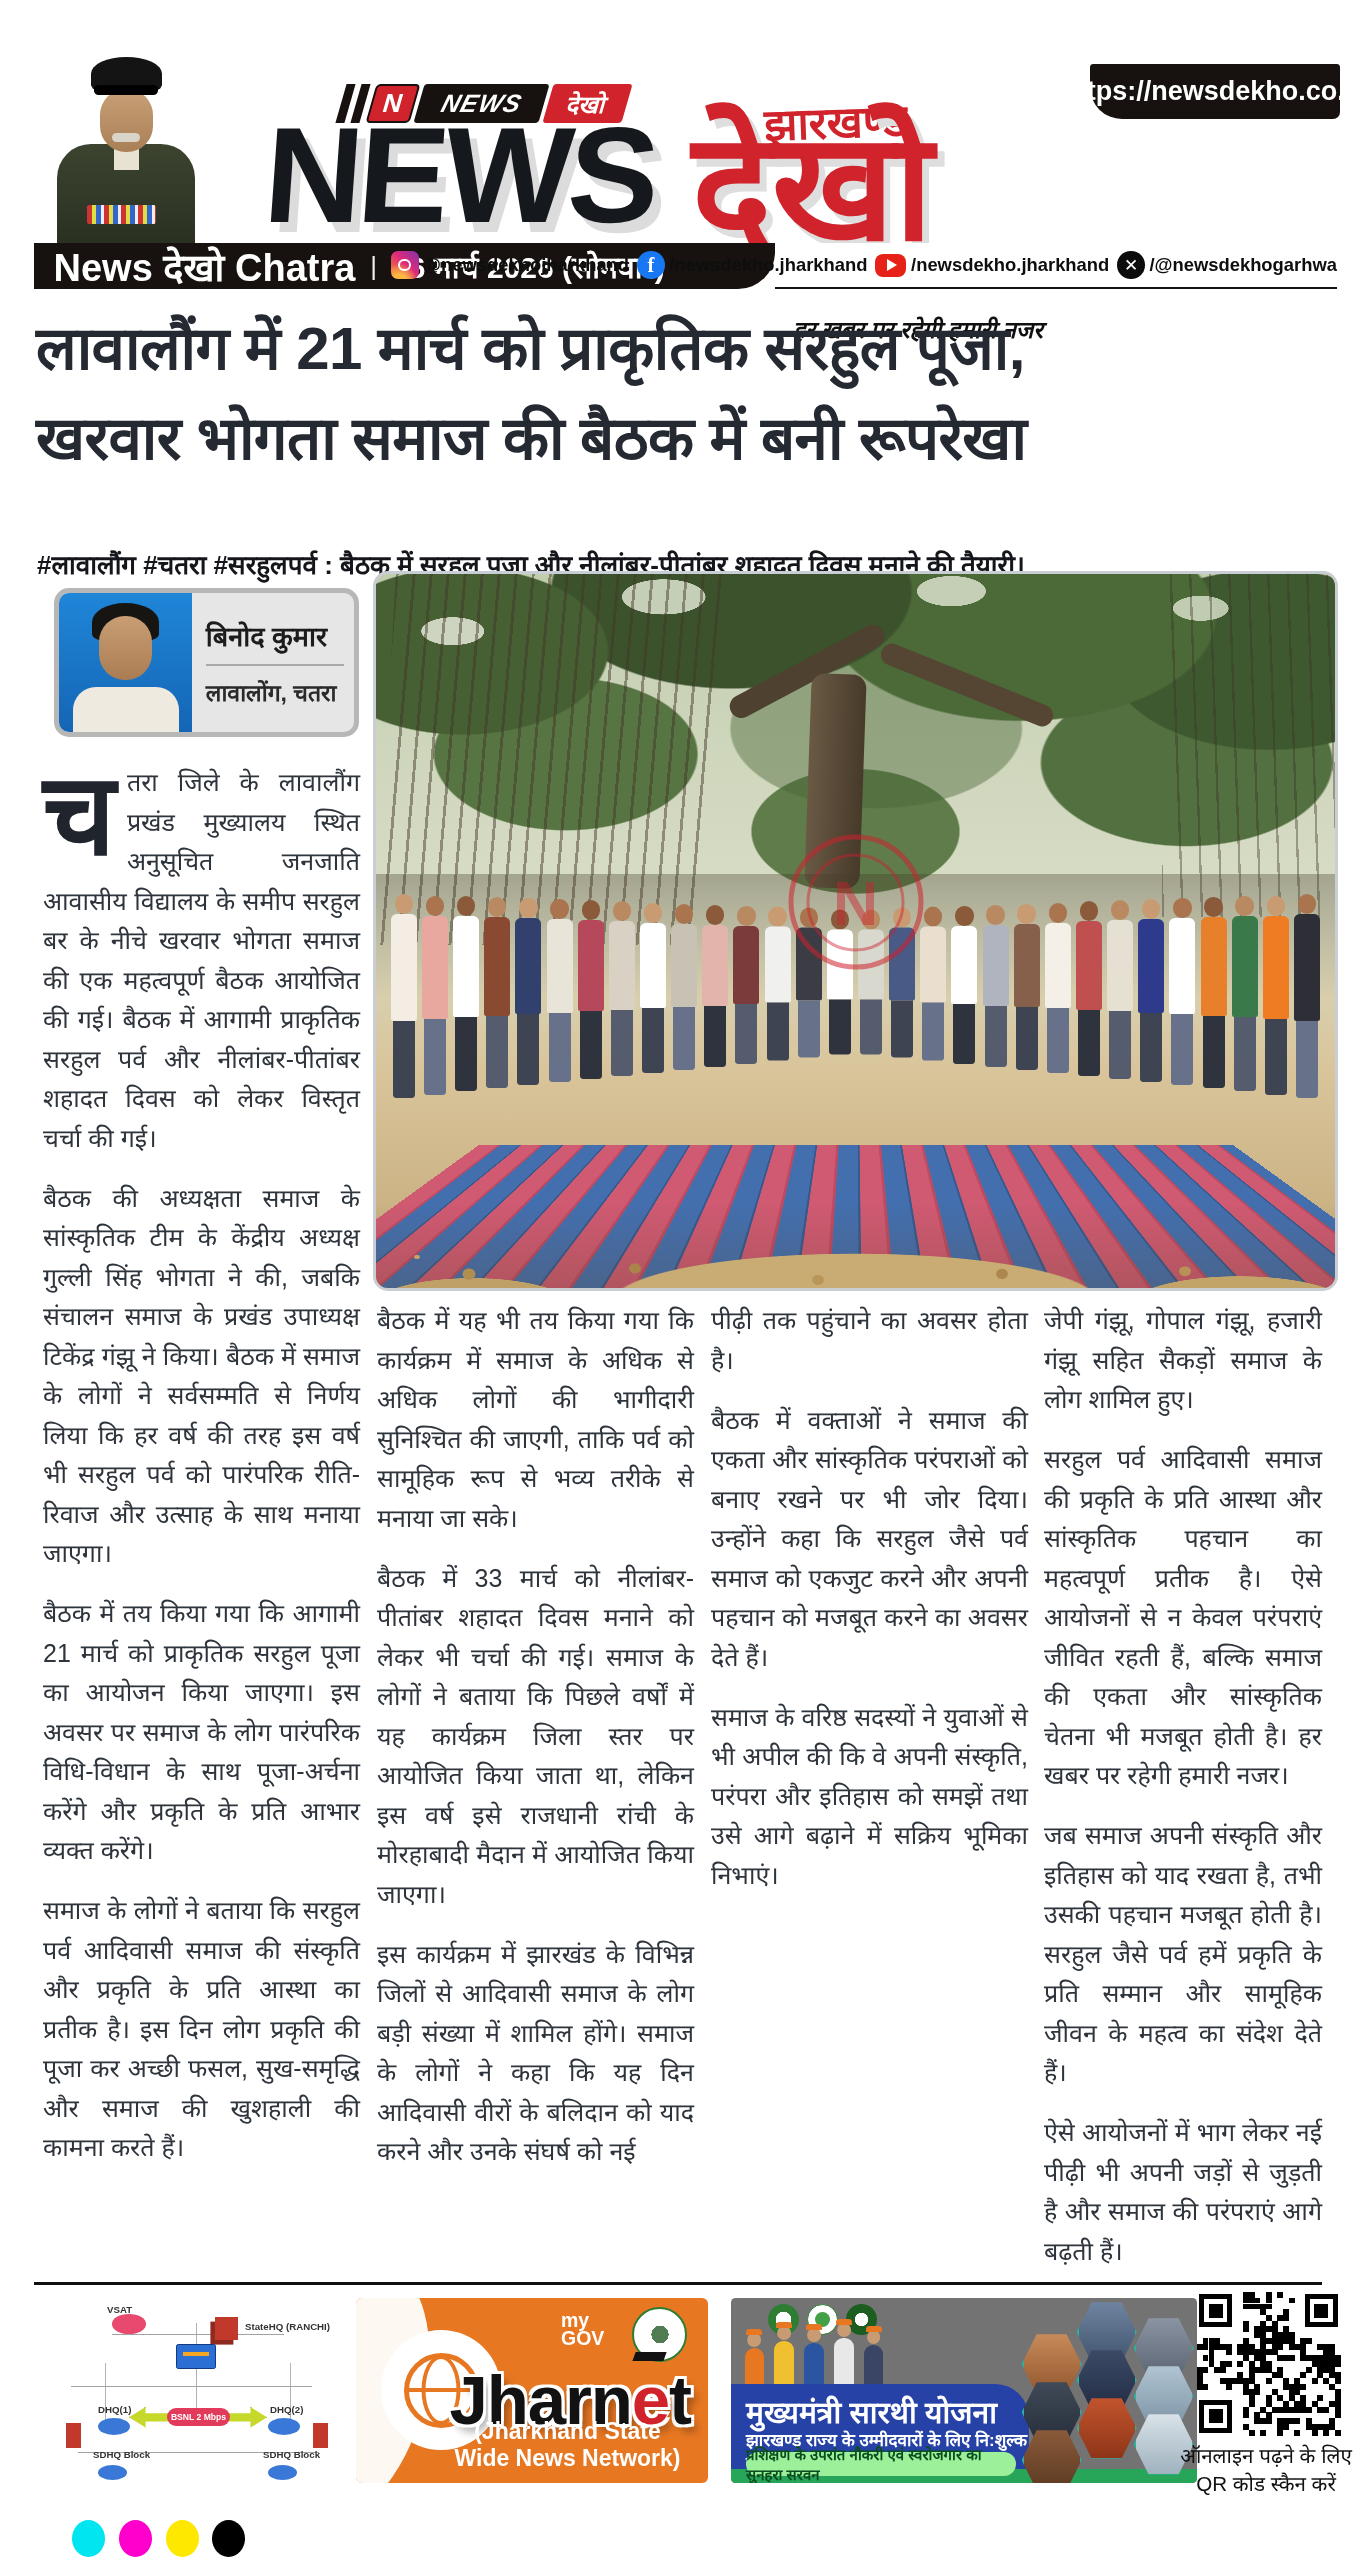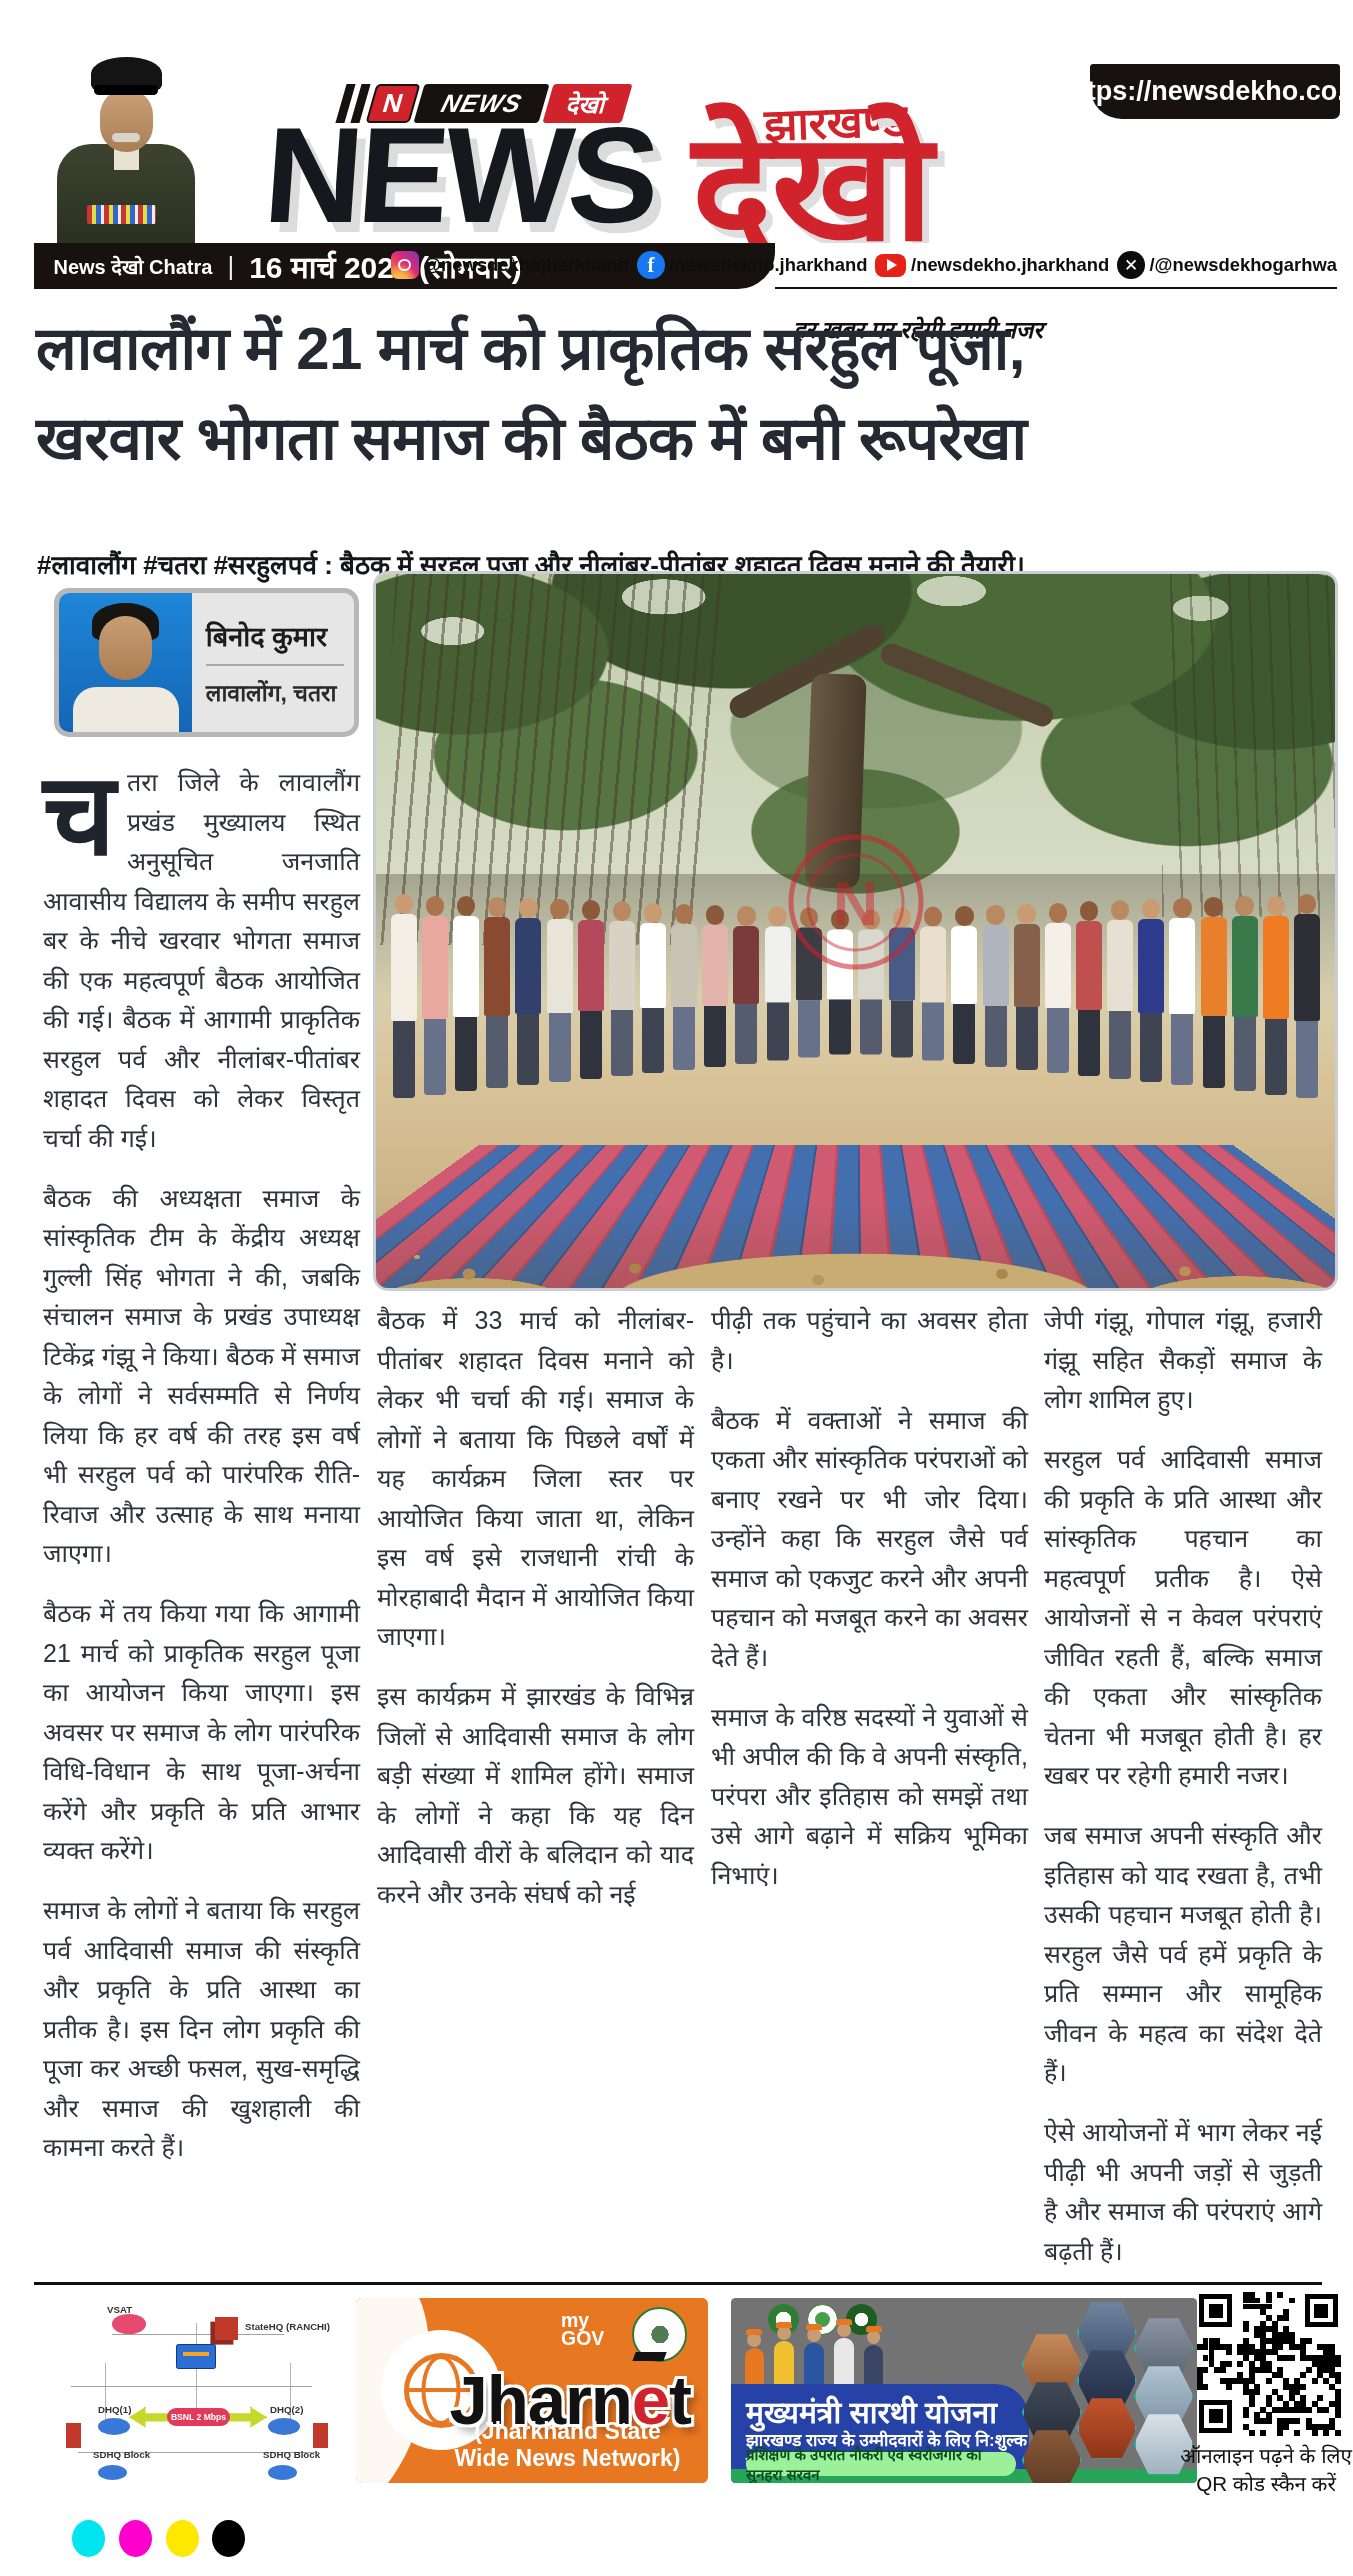--- a/index.html
+++ b/index.html
@@ -36,21 +36,21 @@
 
   .mast-news { position:absolute; left:265px; top:107px; font-size:136px; font-weight:900; letter-spacing:-4.6px;
     color:#15181c; transform:skewX(-4deg); text-shadow:9.2px 10.3px 0 #dcdcdc; line-height:1; }
   .mast-state { position:absolute; left:764px; top:91px; font-size:44px; font-weight:900; color:#d0232b; transform:rotate(-2deg); }
   .mast-dekho { position:absolute; left:692px; top:86px; font-size:150px; font-weight:900; color:#d0232b;
     line-height:1.35; text-shadow:6.9px 8px 0 #dedede; }
   .mast-tagline { position:absolute; left:793px; top:313px; font-size:23.5px; font-weight:800; font-style:italic; color:#101010; }
 
   .datebar { position:absolute; left:34px; top:243px; width:741px; height:46px; background:#17120f;
     border-radius:0 0 37px 0; display:flex; align-items:center; color:#fff; padding-left:19.5px; }
-  .datebar .ed { font-size:20px; font-weight:bold; }
+  .datebar .ed { font-size:38px; font-weight:bold; }
   .datebar .sep { font-size:26px; font-weight:300; margin:0 15px; color:#eee; }
   .datebar .dt { font-size:30px; font-weight:600; }
 
   .socials { position:absolute; left:775px; top:243px; width:562px; height:46px; display:flex; align-items:center;
     justify-content:flex-end; gap:8px; border-bottom:2.9px solid #15120f; background:#fff; }
   .soc { display:flex; align-items:center; gap:4.6px; }
   .soc .handle { font-size:18.4px; font-weight:bold; color:#0e0e0e; }
   .icn { width:27.5px; height:27.5px; border-radius:50%; display:flex; align-items:center; justify-content:center; flex:0 0 auto; }
   .icn.ig { border-radius:6.9px; background:radial-gradient(circle at 30% 110%,#fdb743 0 20%,transparent 50%),linear-gradient(45deg,#f58529,#dd2a7b 55%,#8134af); }
   .icn.ig i { width:12.6px; height:12.6px; border:2.3px solid #fff; border-radius:50%; display:block; }
@@ -471,20 +471,21 @@
     <div class="wm"></div>
   </div>
 
   <div class="col" id="col1">
     <p><span class="dropcap">च</span><span>तरा जिले के लावालौंग प्रखंड मुख्यालय स्थित अनुसूचित जनजाति आवासीय विद्यालय के समीप सरहुल बर के नीचे खरवार भोगता समाज की एक महत्वपूर्ण बैठक आयोजित की गई। बैठक में आगामी प्राकृतिक सरहुल पर्व और नीलांबर-पीतांबर शहादत दिवस को लेकर विस्तृत चर्चा की गई।</span></p>
     <p>बैठक की अध्यक्षता समाज के सांस्कृतिक टीम के केंद्रीय अध्यक्ष गुल्ली सिंह भोगता ने की, जबकि संचालन समाज के प्रखंड उपाध्यक्ष टिकेंद्र गंझू ने किया। बैठक में समाज के लोगों ने सर्वसम्मति से निर्णय लिया कि हर वर्ष की तरह इस वर्ष भी सरहुल पर्व को पारंपरिक रीति-रिवाज और उत्साह के साथ मनाया जाएगा।</p>
     <p>बैठक में तय किया गया कि आगामी 21 मार्च को प्राकृतिक सरहुल पूजा का आयोजन किया जाएगा। इस अवसर पर समाज के लोग पारंपरिक विधि-विधान के साथ पूजा-अर्चना करेंगे और प्रकृति के प्रति आभार व्यक्त करेंगे।</p>
     <p>समाज के लोगों ने बताया कि सरहुल पर्व आदिवासी समाज की संस्कृति और प्रकृति के प्रति आस्था का प्रतीक है। इस दिन लोग प्रकृति की पूजा कर अच्छी फसल, सुख-समृद्धि और समाज की खुशहाली की कामना करते हैं।</p>
   </div>
   <div class="col" id="col2">
+    <p>बैठक में यह भी तय किया गया कि कार्यक्रम में समाज के अधिक से अधिक लोगों की भागीदारी सुनिश्चित की जाएगी, ताकि पर्व को सामूहिक रूप से भव्य तरीके से मनाया जा सके।</p>
     <p>बैठक में 33 मार्च को नीलांबर-पीतांबर शहादत दिवस मनाने को लेकर भी चर्चा की गई। समाज के लोगों ने बताया कि पिछले वर्षों में यह कार्यक्रम जिला स्तर पर आयोजित किया जाता था, लेकिन इस वर्ष इसे राजधानी रांची के मोरहाबादी मैदान में आयोजित किया जाएगा।</p>
     <p>इस कार्यक्रम में झारखंड के विभिन्न जिलों से आदिवासी समाज के लोग बड़ी संख्या में शामिल होंगे। समाज के लोगों ने कहा कि यह दिन आदिवासी वीरों के बलिदान को याद करने और उनके संघर्ष को नई</p>
   </div>
   <div class="col" id="col3">
     <p>पीढ़ी तक पहुंचाने का अवसर होता है।</p>
     <p>बैठक में वक्ताओं ने समाज की एकता और सांस्कृतिक परंपराओं को बनाए रखने पर भी जोर दिया। उन्होंने कहा कि सरहुल जैसे पर्व समाज को एकजुट करने और अपनी पहचान को मजबूत करने का अवसर देते हैं।</p>
     <p>समाज के वरिष्ठ सदस्यों ने युवाओं से भी अपील की कि वे अपनी संस्कृति, परंपरा और इतिहास को समझें तथा उसे आगे बढ़ाने में सक्रिय भूमिका निभाएं।</p>
   </div>
   <div class="col" id="col4">
     <p>जेपी गंझू, गोपाल गंझू, हजारी गंझू सहित सैकड़ों समाज के लोग शामिल हुए।</p>

